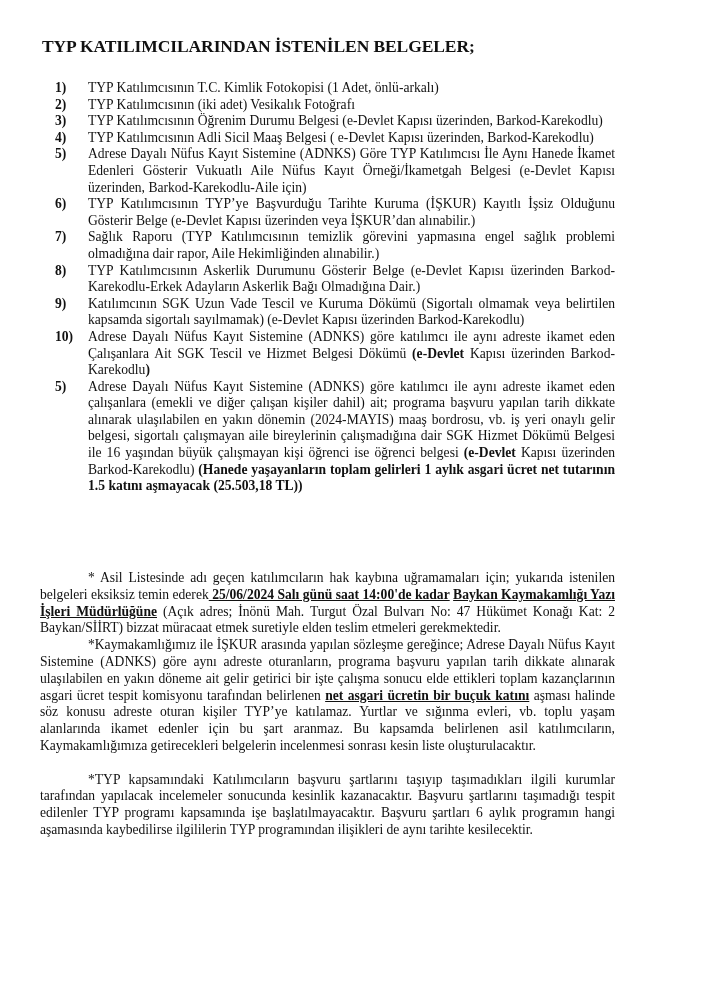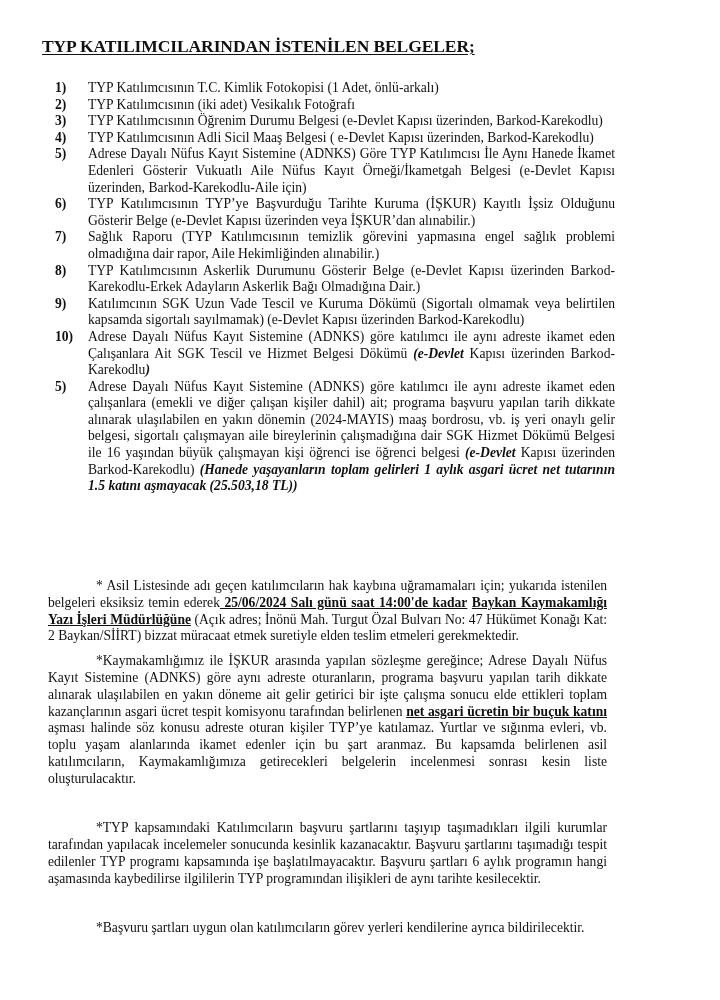--- a/index.html
+++ b/index.html
@@ -1,28 +1,28 @@
 <!DOCTYPE html>
 <html><head>
 <meta charset="utf-8">
 <style>
   html, body { margin: 0; padding: 0; background: #ffffff; }
   body { width: 720px; height: 1000px; overflow: hidden; position: relative;
          font-family: "Liberation Serif", "DejaVu Serif", serif; color: #111; }
   .title { position: absolute; left: 42px; top: 36px; font-size: 17.5px; font-weight: bold;
-           text-decoration: underline; text-underline-offset: 2px; letter-spacing: -0.1px; }
+           text-underline-offset: 2px; letter-spacing: -0.1px; }
   .list { position: absolute; left: 55px; top: 80px; width: 560px; font-size: 13.6px; line-height: 16.6px; }
   .item { display: flex; }
   .num { width: 33px; flex: 0 0 33px; font-weight: bold; }
   .txt { flex: 1; text-align: justify; }
   .txt.last { text-align-last: left; }
-  b { font-weight: bold; font-style: italic; }
+  b { font-weight: bold; }
   .note { position: absolute; left: 40px; top: 570px; width: 575px; font-size: 13.6px; line-height: 16.8px; }
   .note-head { font-weight: bold; text-decoration: underline; }
-  .para { text-align: justify; text-indent: 48px; margin: 8px; font-family: Liberation Serif, serif; }
+  .para { text-align: justify; text-indent: 48px; margin: 0; font-family: Liberation Serif, serif; }
   .gap { height: 16.8px; }
   .u { text-decoration: underline; font-weight: bold; }
 </style>
 </head>
 <body>
 
 <div class="title">TYP KATILIMCILARINDAN İSTENİLEN BELGELER;</div>
 
 <div class="list">
   <div class="item">
@@ -70,15 +70,14 @@
       <span class="txt"><span>Adrese Dayalı Nüfus Kayıt Sistemine (ADNKS) göre katılımcı ile aynı adreste ikamet eden çalışanlara (emekli ve diğer çalışan kişiler dahil) ait; programa başvuru yapılan tarih dikkate alınarak ulaşılabilen en yakın dönemin (2024-MAYIS) maaş bordrosu, vb. iş yeri onaylı gelir belgesi, sigortalı çalışmayan aile bireylerinin çalışmadığına dair SGK Hizmet Dökümü Belgesi ile 16 yaşından büyük çalışmayan kişi öğrenci ise öğrenci belgesi </span><b>(e-Devlet</b><span> Kapısı üzerinden Barkod-Karekodlu) </span><b>(Hanede yaşayanların toplam gelirleri 1 aylık asgari ücret net tutarının 1.5 katını aşmayacak (25.503,18 TL))</b></span>
     </div>
 </div>
 
 <div class="note">
   <p class="para"><span>* Asil Listesinde adı geçen katılımcıların hak kaybına uğramamaları için; yukarıda istenilen belgeleri eksiksiz temin ederek</span><span class="u"> 25/06/2024 Salı günü saat 14:00'de kadar</span> <span class="u">Baykan Kaymakamlığı Yazı İşleri Müdürlüğüne</span><span>  (Açık adres; İnönü Mah. Turgut Özal Bulvarı No: 47 Hükümet Konağı Kat: 2 Baykan/SİİRT) bizzat müracaat etmek suretiyle elden teslim etmeleri gerekmektedir.</span></p>
   <p class="para"><span>*Kaymakamlığımız ile İŞKUR arasında yapılan sözleşme gereğince; Adrese Dayalı Nüfus Kayıt Sistemine (ADNKS) göre aynı adreste oturanların, programa başvuru yapılan tarih dikkate alınarak ulaşılabilen en yakın döneme ait gelir getirici bir işte çalışma sonucu elde ettikleri toplam kazançlarının asgari ücret tespit komisyonu tarafından belirlenen </span><span class="u">net asgari ücretin bir buçuk katını</span><span> aşması halinde söz konusu adreste oturan kişiler TYP’ye katılamaz. Yurtlar ve sığınma evleri, vb. toplu yaşam alanlarında ikamet edenler için bu şart aranmaz. Bu kapsamda belirlenen asil katılımcıların, Kaymakamlığımıza getirecekleri belgelerin incelenmesi sonrası kesin liste oluşturulacaktır.</span></p>
   <div class="gap"></div>
   <p class="para">*TYP kapsamındaki Katılımcıların başvuru şartlarını taşıyıp taşımadıkları ilgili kurumlar tarafından yapılacak incelemeler sonucunda kesinlik kazanacaktır. Başvuru şartlarını taşımadığı tespit edilenler TYP programı kapsamında işe başlatılmayacaktır. Başvuru şartları 6 aylık programın hangi aşamasında kaybedilirse ilgililerin TYP programından ilişikleri de aynı tarihte kesilecektir.</p>
   <div class="gap"></div>
-  <p class="para">*Başvuru şartları uygun olan katılımcıların görev yerleri kendilerine ayrıca bildirilecektir.</p>
   <div class="gap"></div>
 </div>
 
 </body></html>

